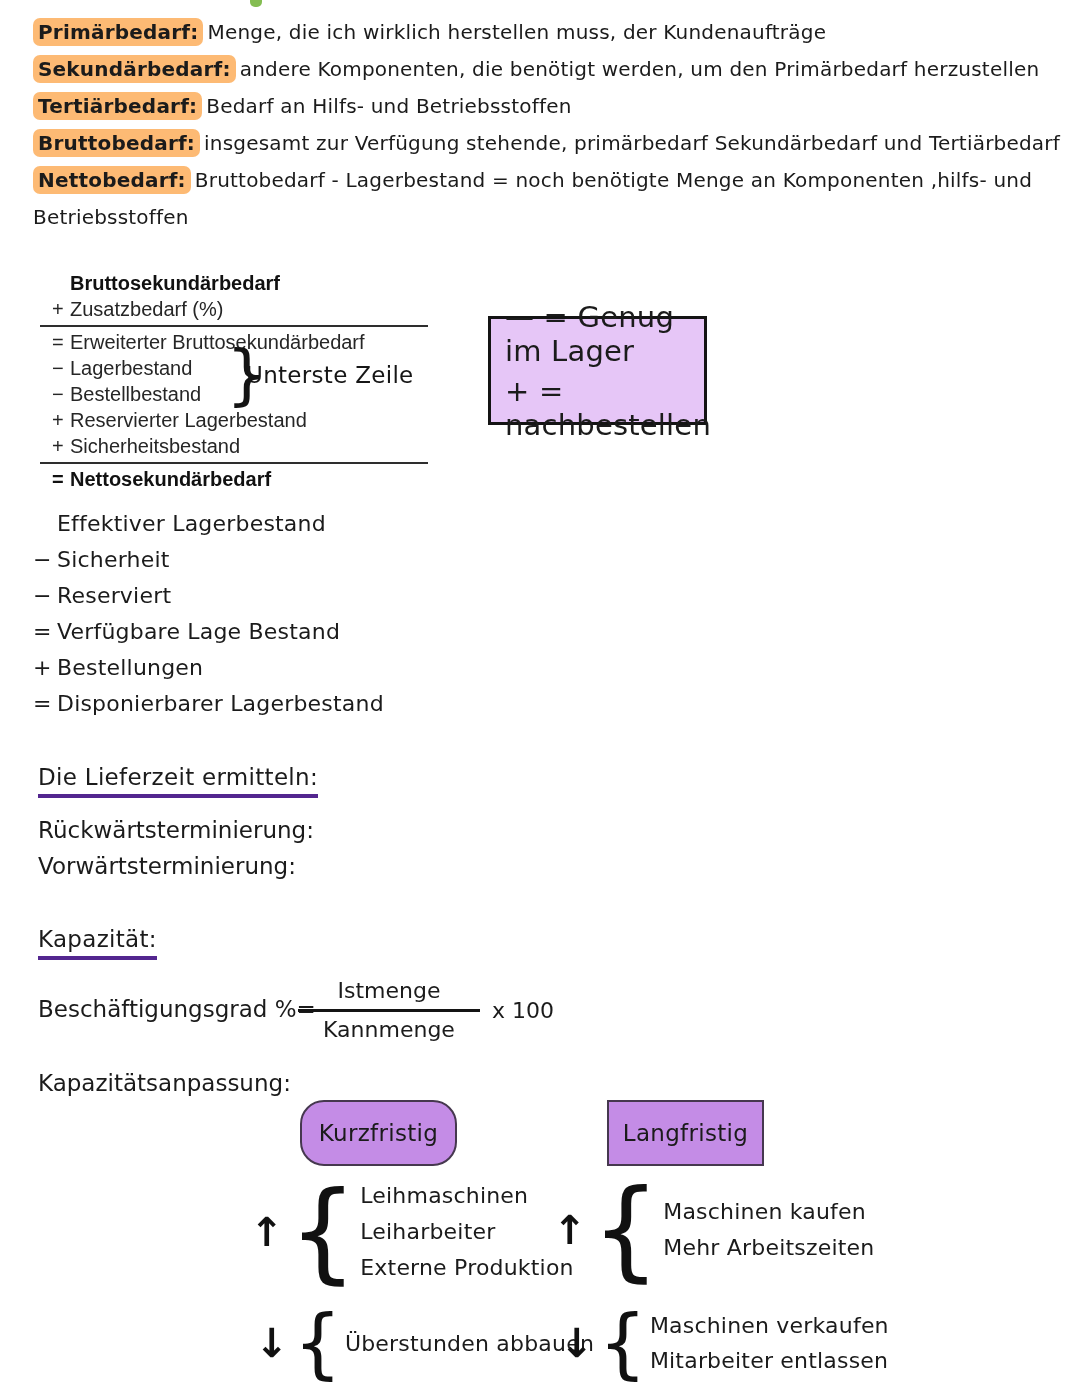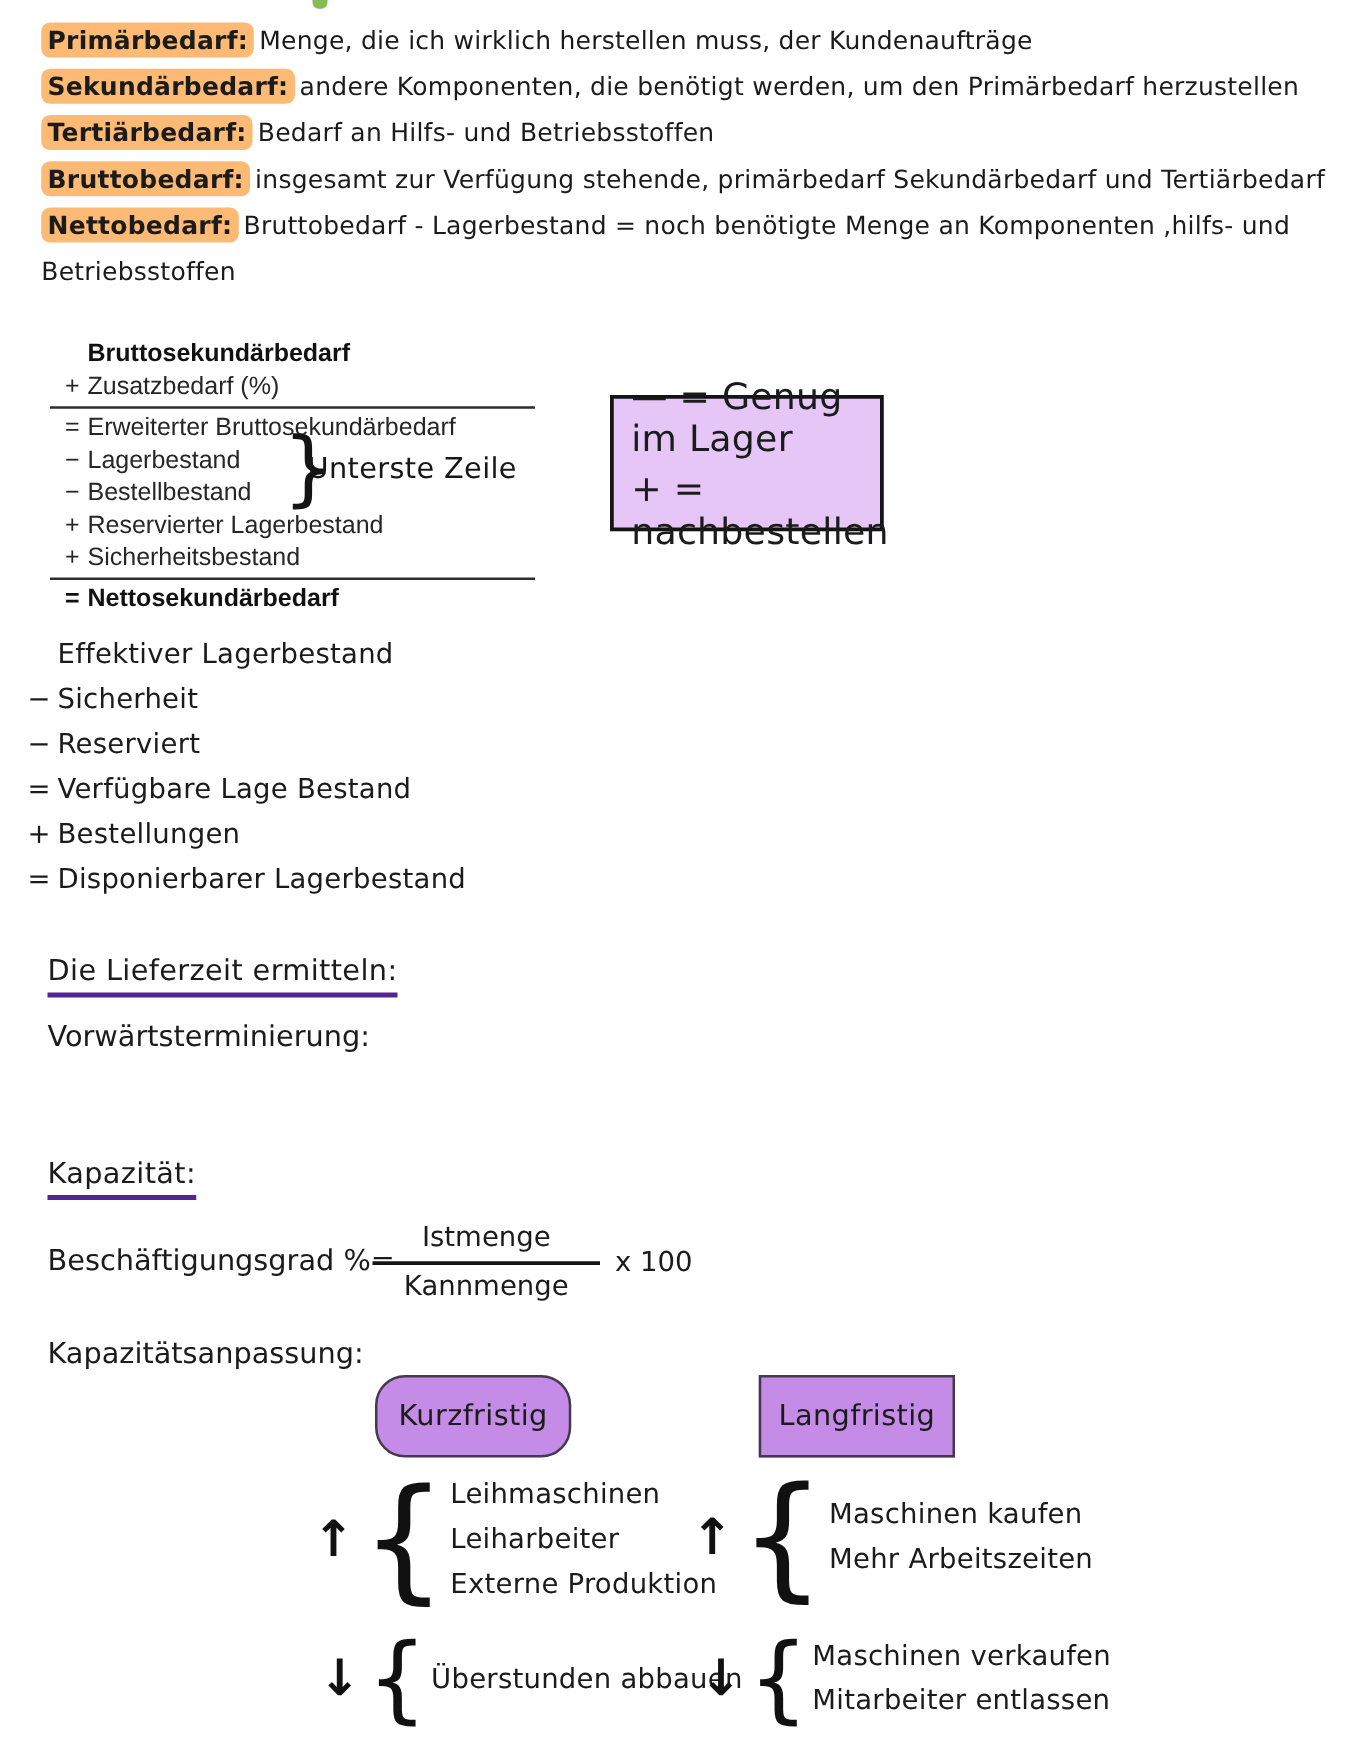--- a/index.html
+++ b/index.html
@@ -54,21 +54,21 @@
   
   .note-box {
     position:absolute; left:488px; top:316px; width:219px; height:109px;
     background:#e6c6f7; border:3px solid #141414;
     display:flex; flex-direction:column; justify-content:center;
     padding-left:14px; gap:6px;
     font-size:29px; letter-spacing:.2px;
   }
 
   
-  .stock { position:absolute; left:22px; top:506px; font-size:22px; letter-spacing:.2px; }
+  .stock { position:absolute; left:33px; top:506px; font-size:22px; letter-spacing:.2px; }
   .strow { height:36px; line-height:36px; white-space:nowrap; display:flex; }
   .stsign { flex:0 0 24px; }
 
   
   .p-head {
     display:inline-block; font-size:23px; letter-spacing:.3px; font-weight:400;
     border-bottom:4px solid #53268f; padding-bottom:4px; white-space:nowrap;
   }
   .lieferzeit-head { position:absolute; left:38px; top:764px; }
   .lieferzeit-items { position:absolute; left:38px; top:812px; font-size:23px; }
@@ -204,20 +204,21 @@
     <div class="strow">
       <span class="stsign">=</span>
         <span>Disponierbarer Lagerbestand</span>
     </div>
   </div>
 
   <div class="lieferzeit-head">
     <span class="p-head">Die Lieferzeit ermitteln:</span>
   </div>
   <div class="lieferzeit-items">
+    <div class="lz-item">Rückwärtsterminierung:</div>
     <div class="lz-item">Vorwärtsterminierung:</div>
   </div>
 
   <div class="kap-head">
     <span class="p-head">Kapazität:</span>
   </div>
 
   <div class="formula-label">Beschäftigungsgrad %=</div>
   <div class="fraction">
     <div class="frac-num">Istmenge</div>

